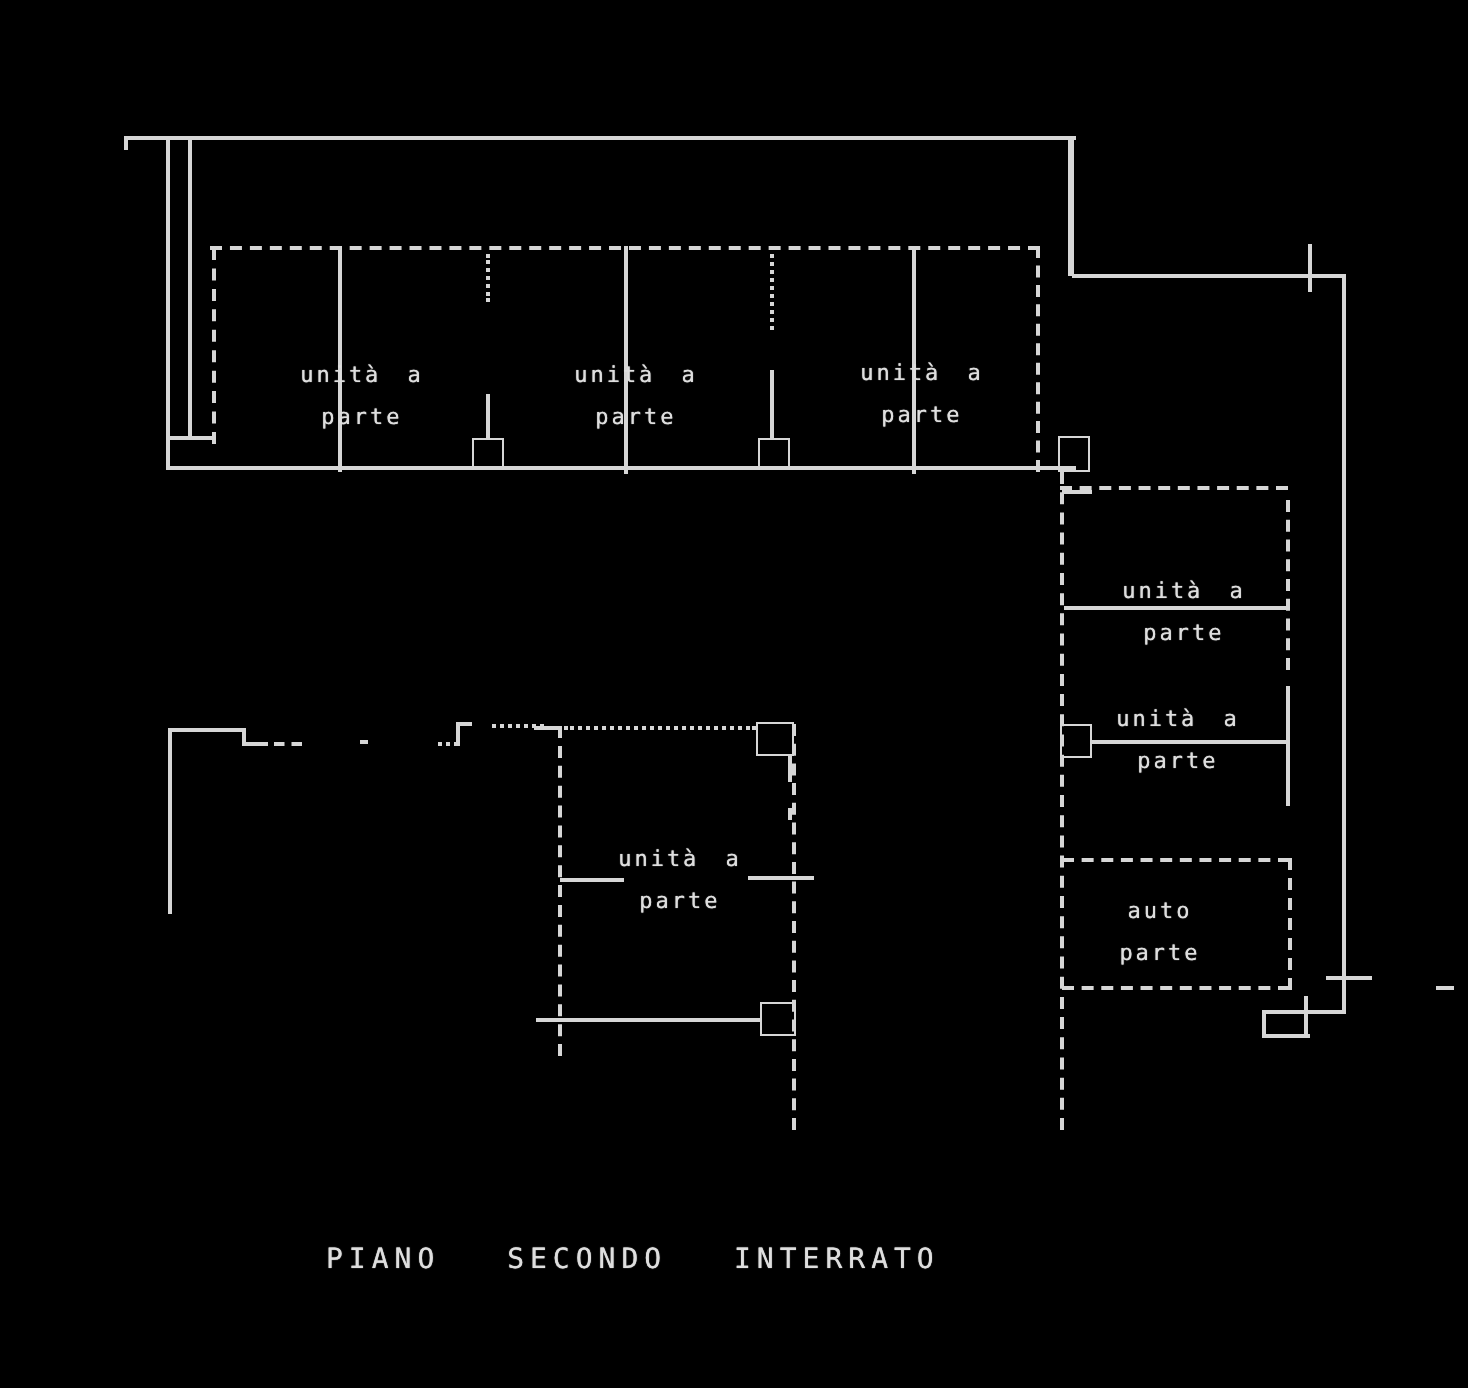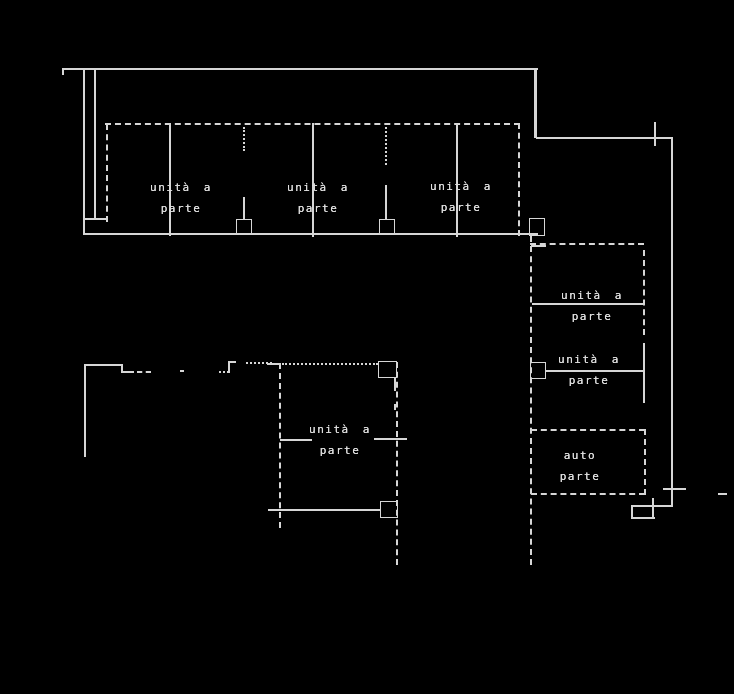--- a/index.html
+++ b/index.html
@@ -47,20 +47,21 @@
     word-spacing: 22px;
     white-space: nowrap;
     text-shadow: 0 0 0.5px var(--text, #dedede);
   }
 </style>
 </head>
 <body>
 
 <div id="stage" style="width: 734px; height: 694px; background: rgb(0, 0, 0);">
   <div class="plan">
+    <div class="caption" style="left: 163px; top: 622px;">PIANO SECONDO INTERRATO</div>
   <div class="wall" style="left: 62px; top: 68px; width: 476px; height: 2px; background: rgb(214, 214, 214);"></div>
       <div class="wall" style="left: 62px; top: 68px; width: 2px; height: 7px; background: rgb(214, 214, 214);"></div>
       <div class="wall" style="left: 83px; top: 68px; width: 2px; height: 167px; background: rgb(214, 214, 214);"></div>
       <div class="wall" style="left: 94px; top: 70px; width: 1.5px; height: 148px; background: rgb(214, 214, 214);"></div>
       <div class="wall" style="left: 84px; top: 218px; width: 24px; height: 1.5px; background: rgb(214, 214, 214);"></div>
       <div class="wall" style="left: 84px; top: 233px; width: 454px; height: 2px; background: rgb(214, 214, 214);"></div>
       <div class="wall" style="left: 534px; top: 69px; width: 3px; height: 69px; background: rgb(214, 214, 214);"></div>
       <div class="wall" style="left: 536px; top: 137px; width: 137px; height: 2px; background: rgb(214, 214, 214);"></div>
       <div class="wall" style="left: 671px; top: 139px; width: 2px; height: 368px; background: rgb(214, 214, 214);"></div>
       <div class="wall" style="left: 631px; top: 505px; width: 42px; height: 2px; background: rgb(214, 214, 214);"></div>

